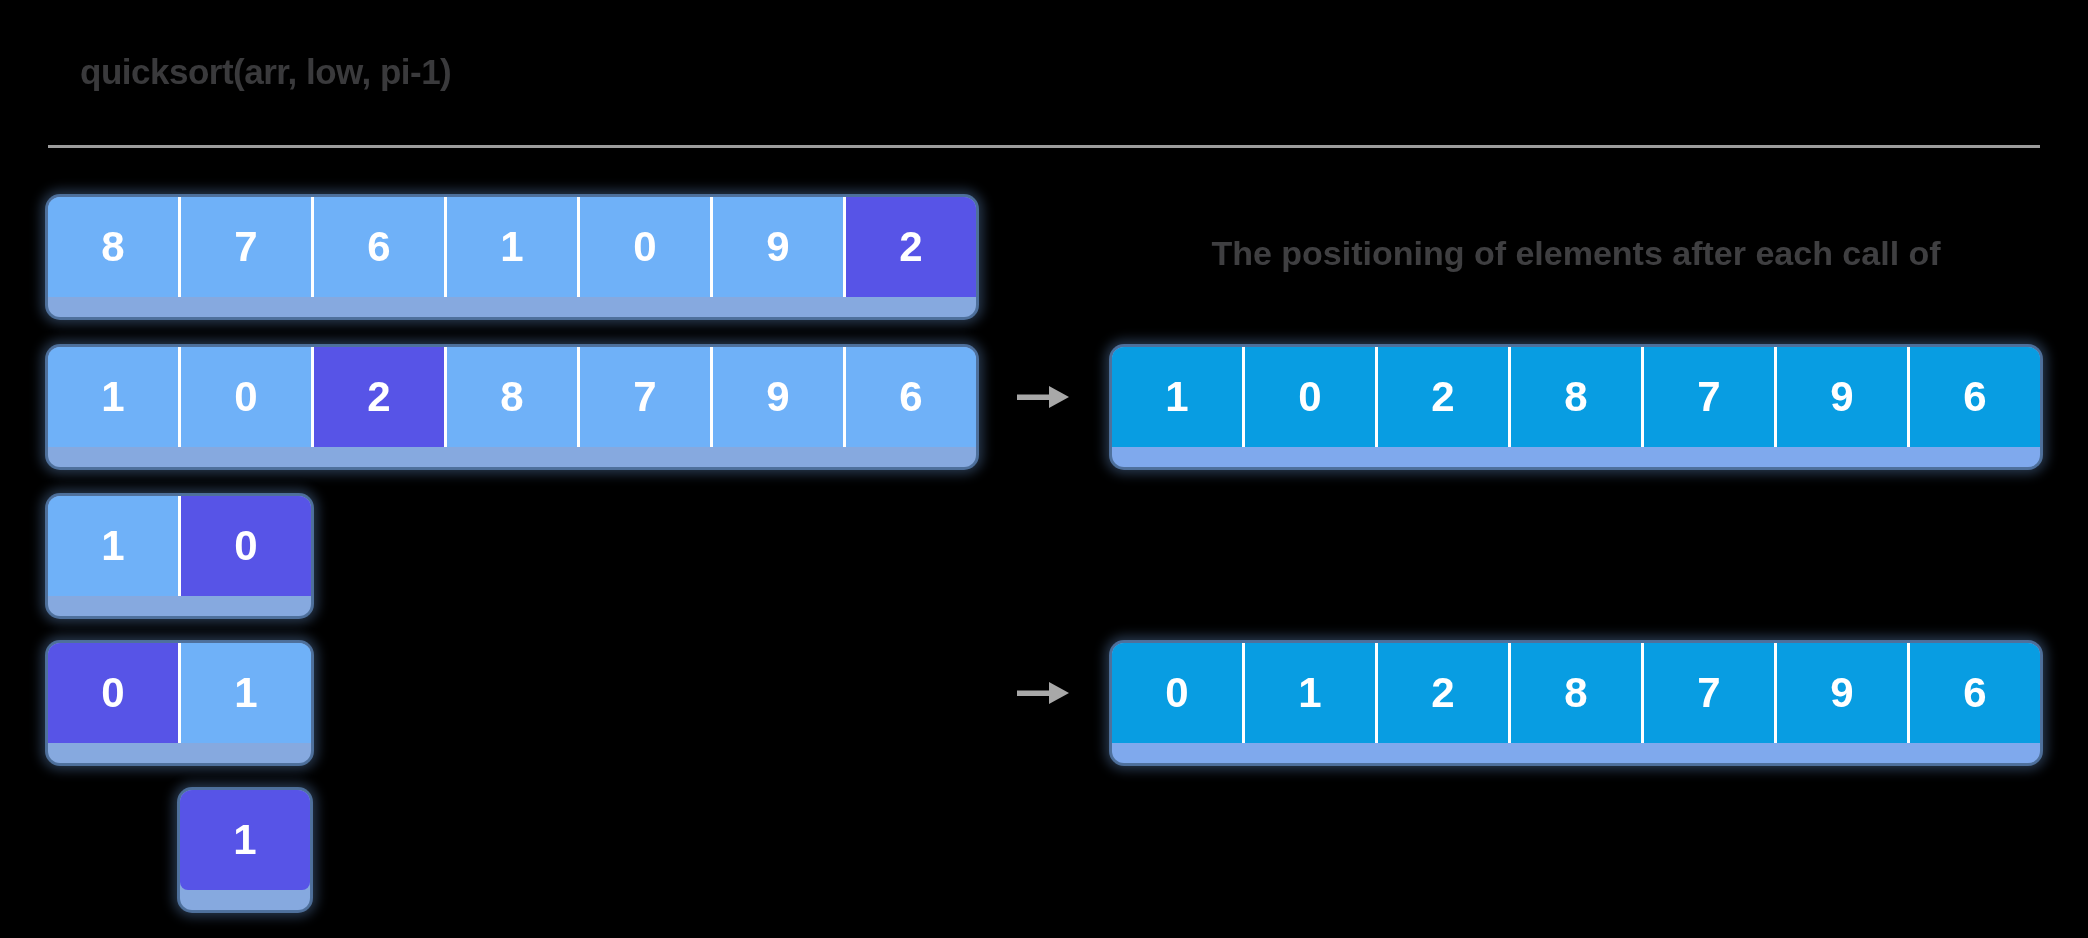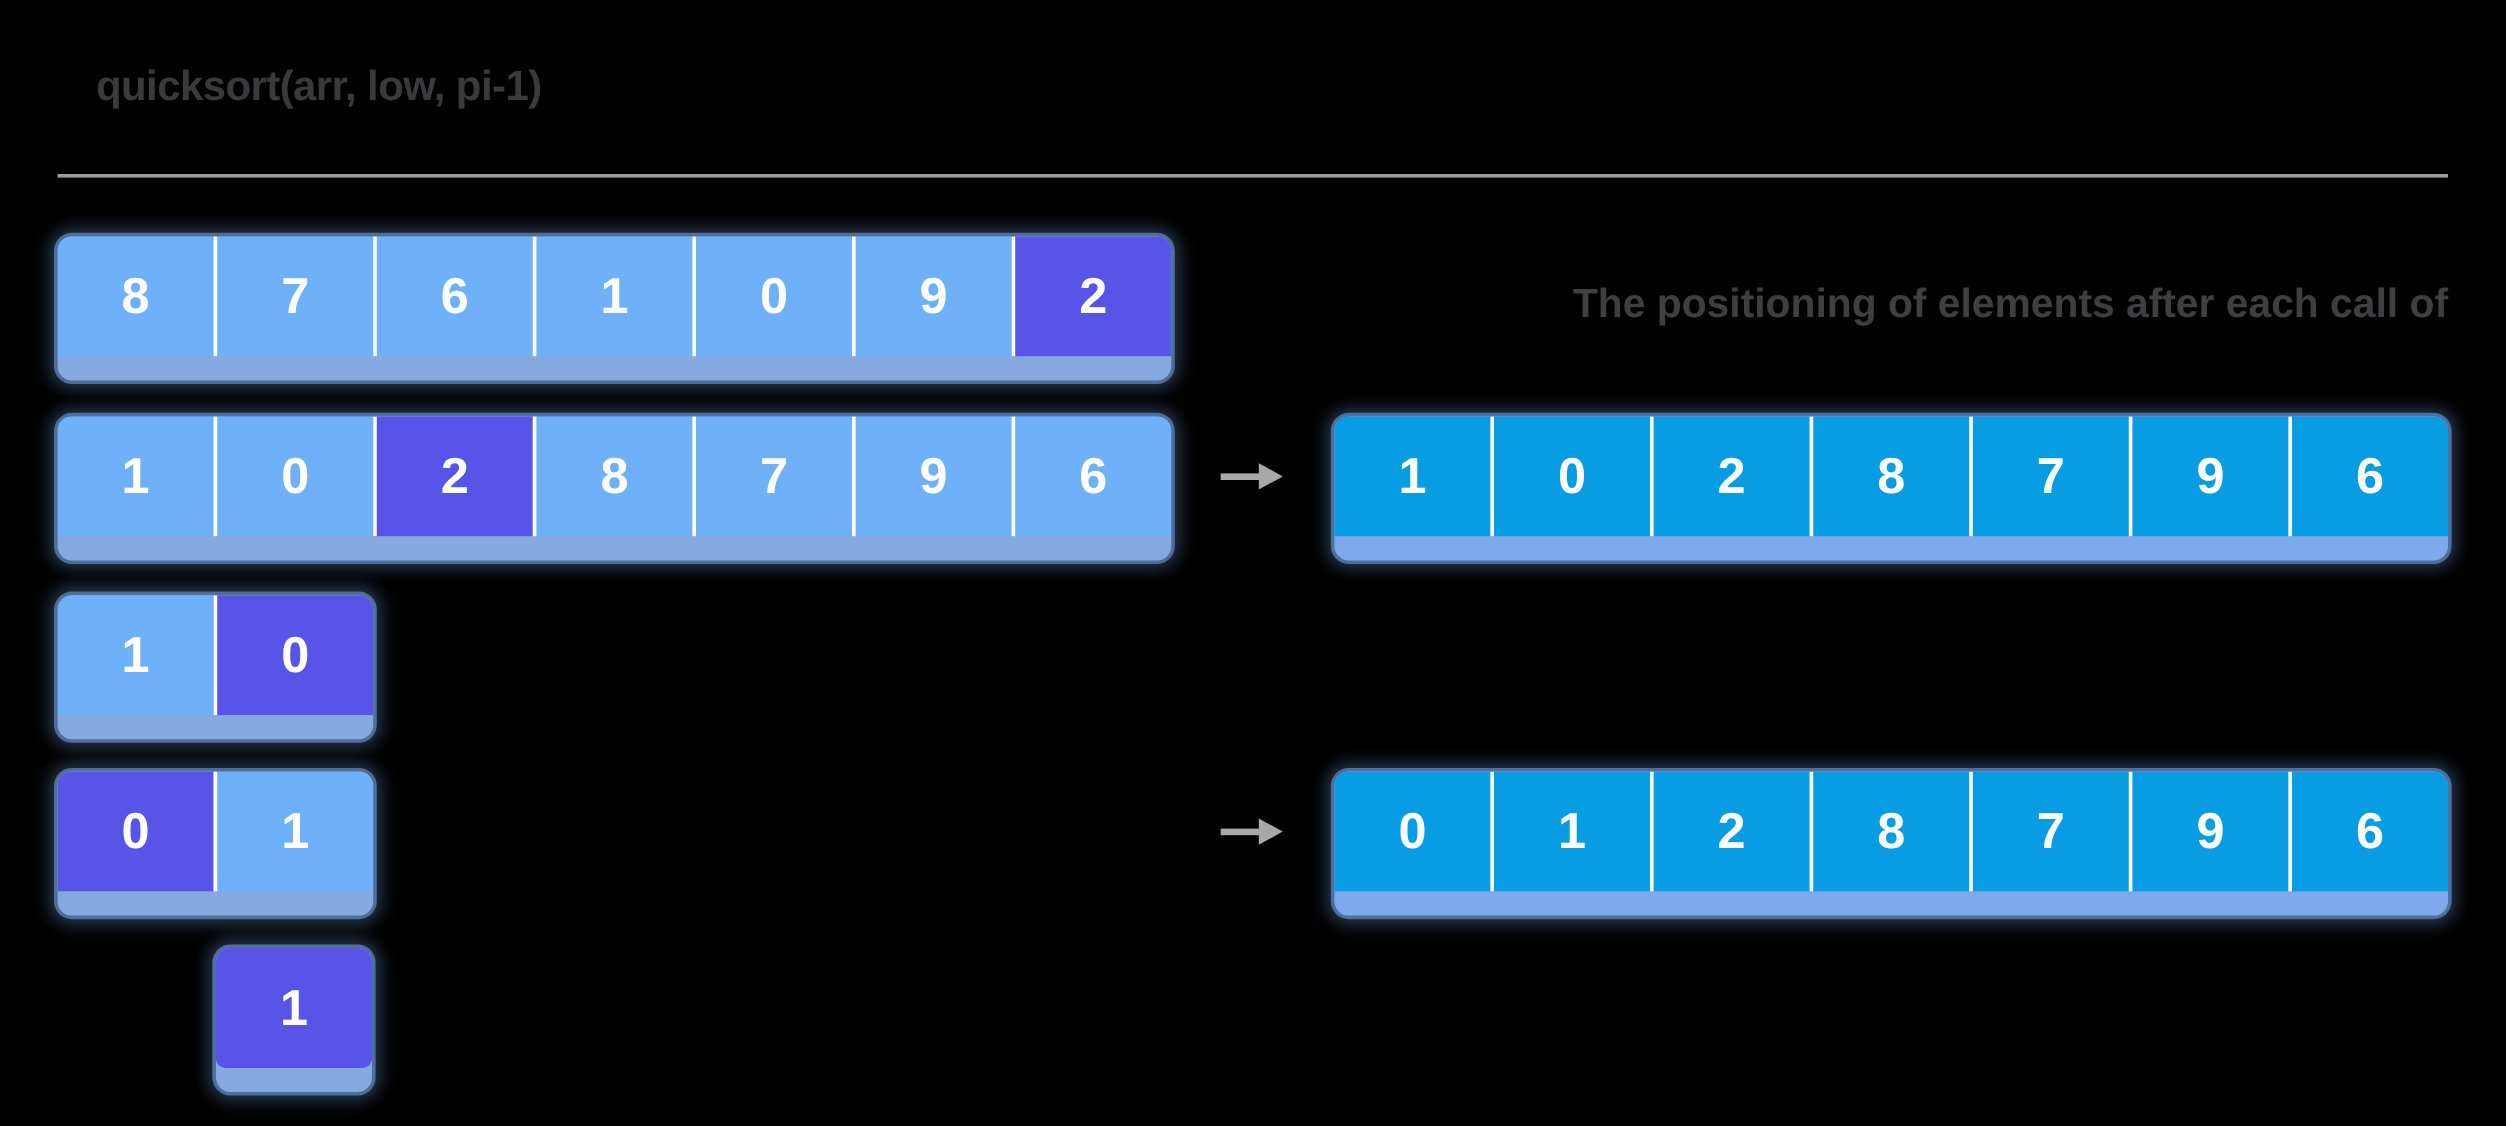--- a/index.html
+++ b/index.html
@@ -34,21 +34,21 @@
     top: 145px;
     width: 1992px;
     height: 3px;
     background: var(--rule-gray, #9c9c9c);
   }
   .caption {
     position: absolute;
     left: 1112px;
     top: 230px;
     width: 928px;
-    text-align: right;
+    text-align: center;
     font-size: 34px;
     font-weight: bold;
     line-height: 47px;
     color: var(--caption-gray, #3f3f41);
   }
   
   .array {
     position: absolute;
     border-radius: 12px;
     padding-bottom: 20px;

